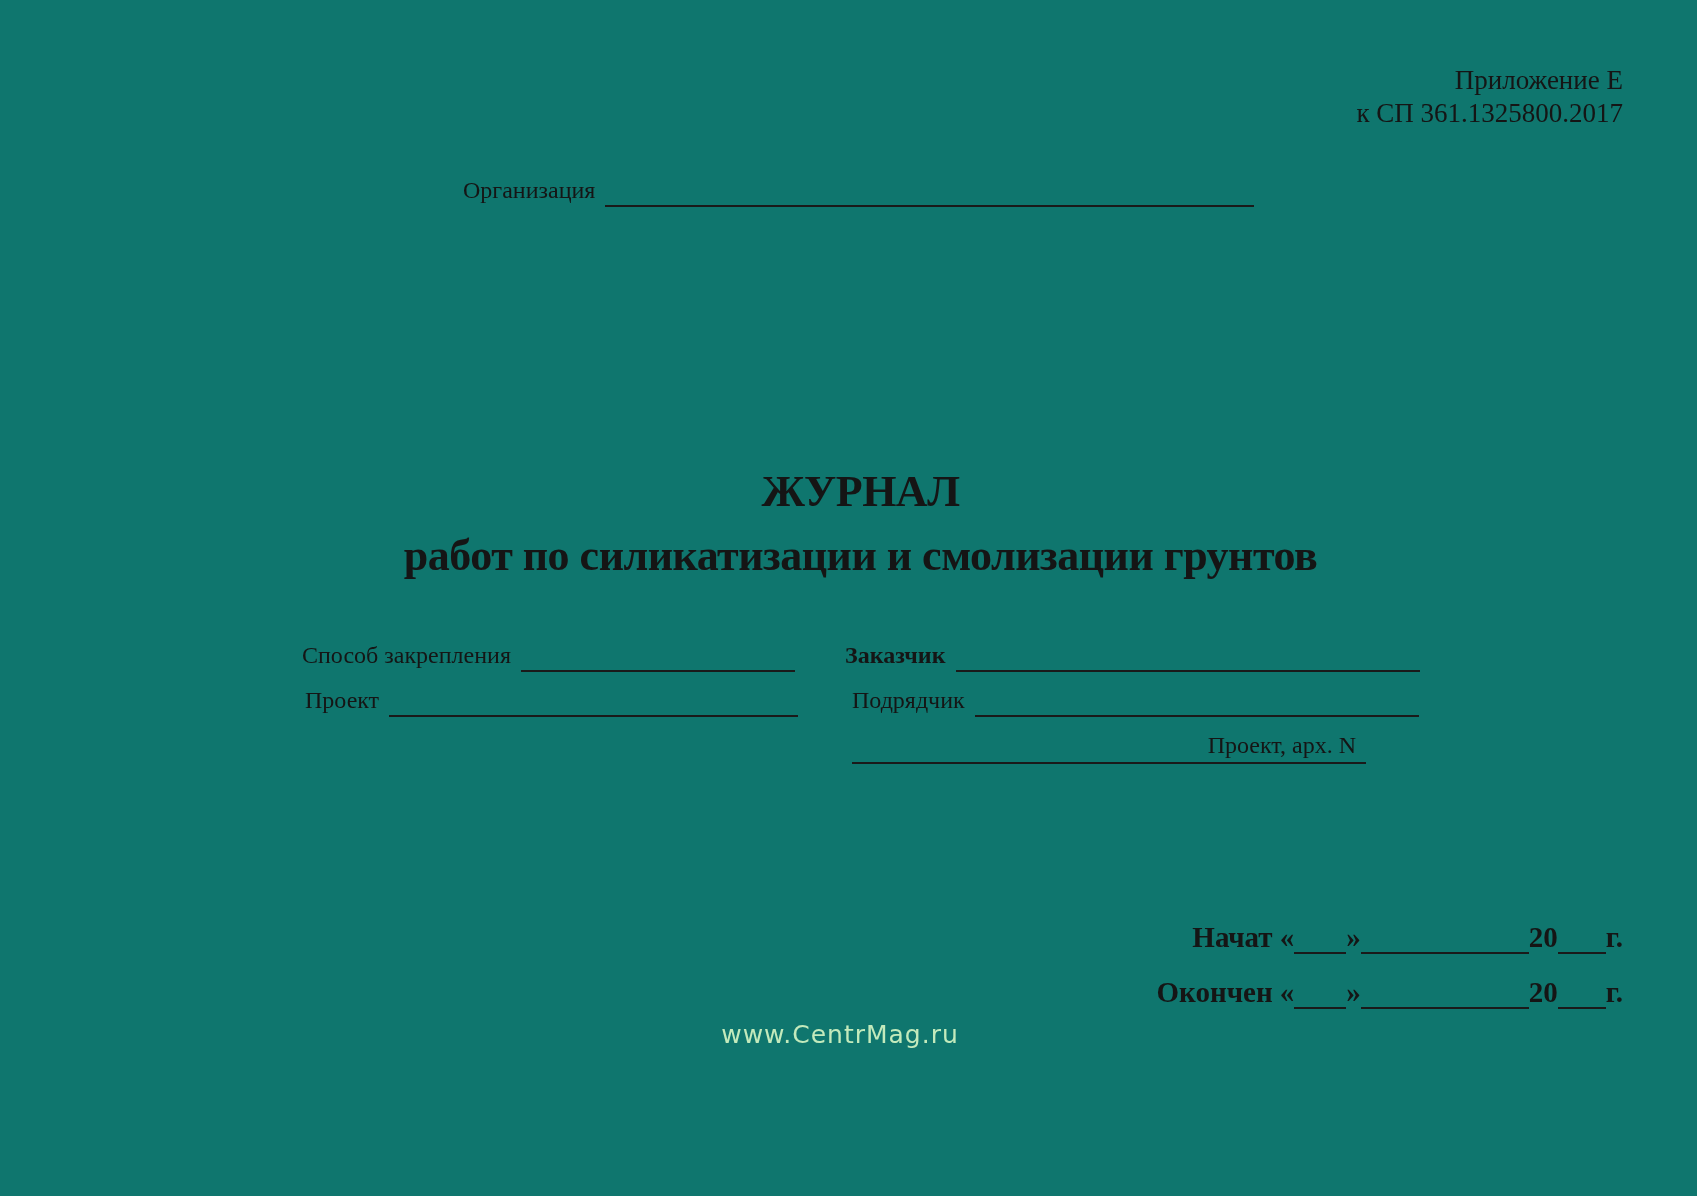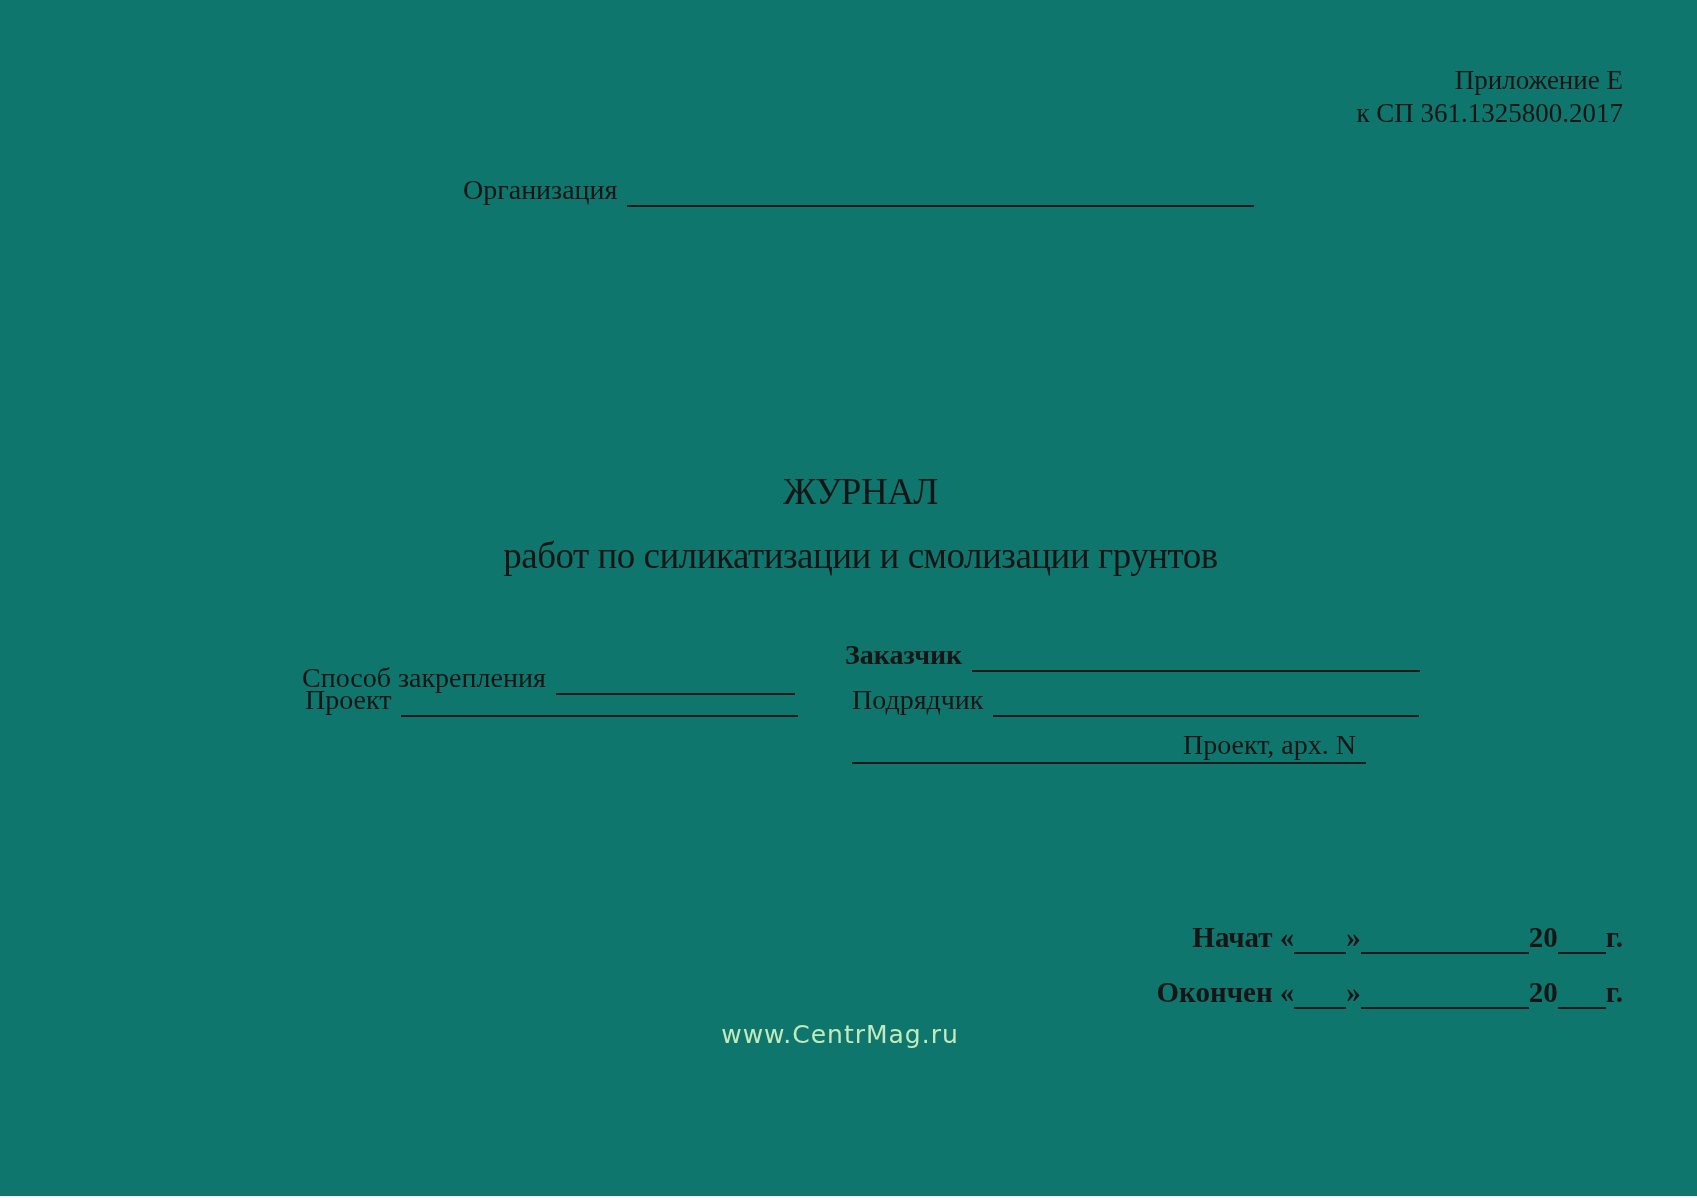--- a/index.html
+++ b/index.html
@@ -17,21 +17,21 @@
     overflow: hidden;
   }
 
   
   .fill-row {
     position: absolute;
     display: flex;
     align-items: flex-end;
     height: 34px;
     line-height: 34px;
-    font-size: 28px;
+    font-size: 24px;
     white-space: nowrap;
   }
   .fill-row .lbl { padding-right: 10px; }
   .blank {
     border-bottom: 2px solid #1a1a1a;
     align-self: stretch;
     display: inline-block;
   }
   .blank.grow { flex: 1 1 auto; }
 
@@ -52,29 +52,29 @@
     width: 791px;
   }
 
   
   .title-block {
     position: absolute;
     top: 460px;
     left: 0;
     right: 0;
     text-align: center;
-    font-weight: normal;
-    font-size: 37px;
+    font-weight: bold;
+    font-size: 44px;
     line-height: 64px;
     letter-spacing: -0.5px;
     margin-left: 24px;
   }
 
   
-  .row-method  { top: 661px; left: 302px; width: 493px; }
+  .row-method  { top: 638px; left: 302px; width: 493px; }
   .row-object  { top: 683px; left: 305px; width: 493px; }
   
   .row-customer   { top: 638px; left: 845px; width: 575px; font-weight: bold; }
   .row-contractor { top: 683px; left: 852px; width: 567px; }
   .row-project    { top: 728px; left: 852px; width: 514px; flex-direction: column; }
 
   
   .date-row {
     position: absolute;
     right: 74px;

